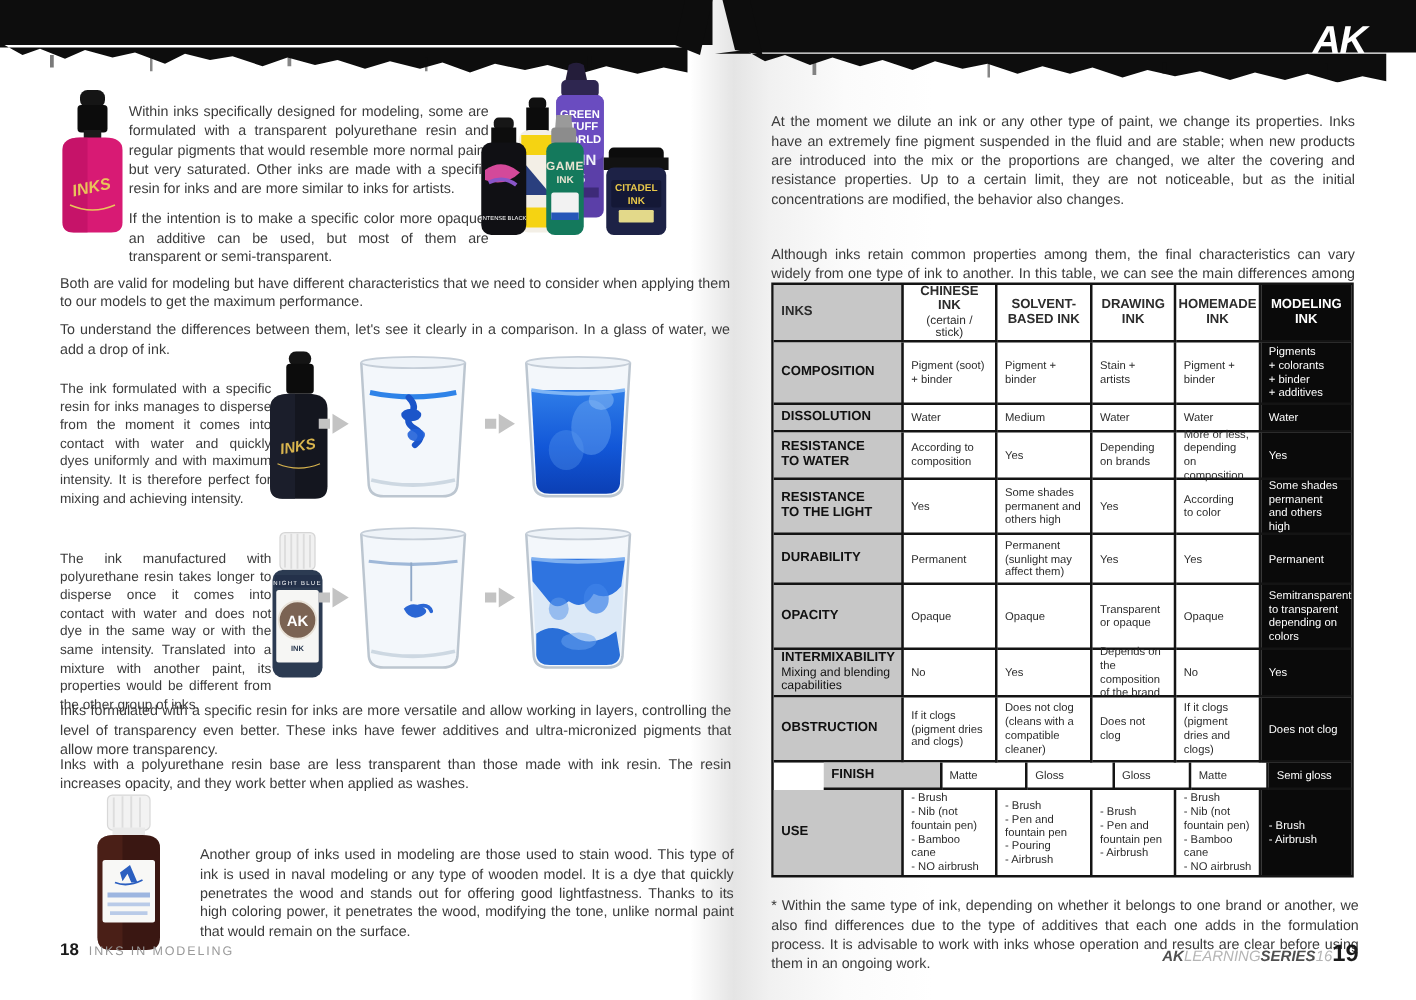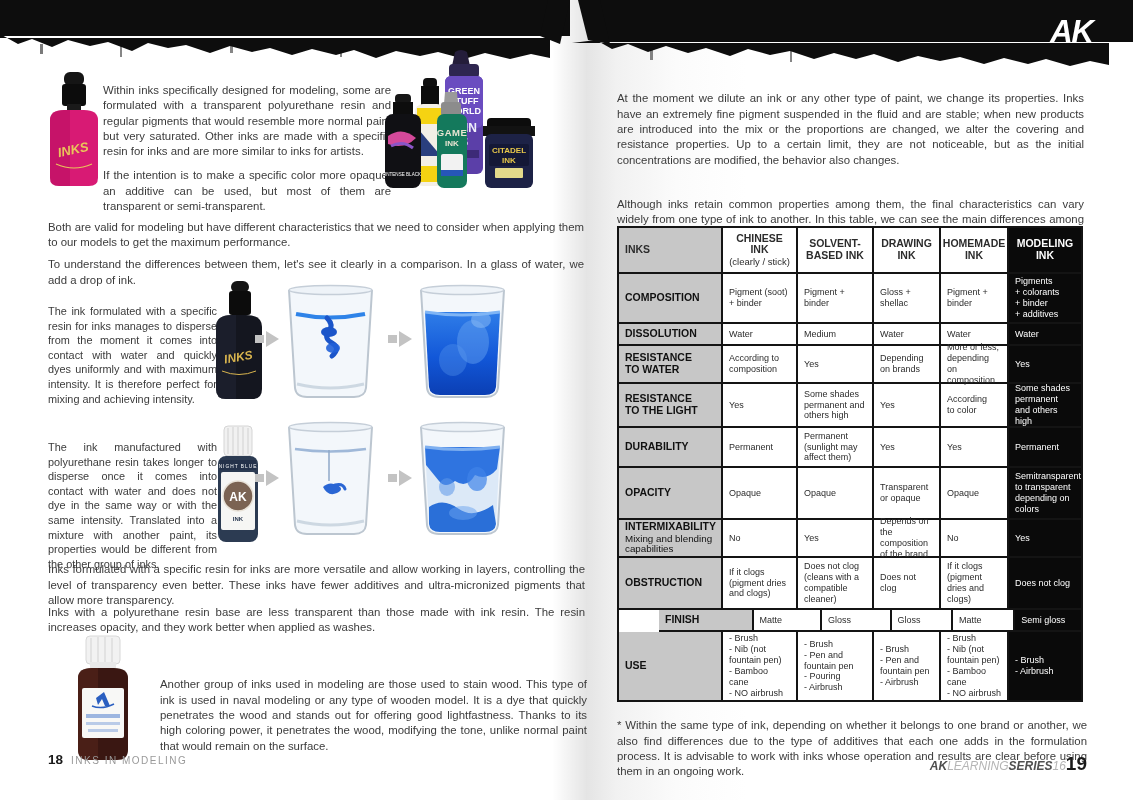--- a/index.html
+++ b/index.html
@@ -284,32 +284,32 @@
   </div>
 
   <p id="r-intro" class="abs para">At the moment we dilute an ink or any other type of paint, we change its properties. Inks have an extremely fine pigment suspended in the fluid and are stable; when new products are introduced into the mix or the proportions are changed, we alter the covering and resistance properties. Up to a certain limit, they are not noticeable, but as the initial concentrations are modified, the behavior also changes.</p>
 
 
   <p id="r-sub" class="abs para">Although inks retain common properties among them, the final characteristics can vary widely from one type of ink to another. In this table, we can see the main differences among them.</p>
 
   <div id="table-wrap" class="abs">
       <div class="t-row t-head">
         <div class="t-cell c0"><div class="ht">INKS</div></div>
-        <div class="t-cell c1"><div class="ht">CHINESE INK</div><div class="hs">(clearly / stick)</div></div>
+        <div class="t-cell c1"><div class="ht">CHINESE INK</div><div class="hs">(certain / stick)</div></div>
         <div class="t-cell c2"><div class="ht">SOLVENT-BASED INK</div></div>
         <div class="t-cell c3"><div class="ht">DRAWING INK</div></div>
         <div class="t-cell c4"><div class="ht">HOMEMADE INK</div></div>
         <div class="t-cell c5"><div class="ht">MODELING INK</div></div>
       </div>
       <div class="t-row" style="height: 50px;">
         <div class="t-cell c0"><div class="lt">COMPOSITION</div></div>
         <div class="t-cell c1">Pigment (soot)
 + binder</div>
         <div class="t-cell c2">Pigment + binder</div>
-        <div class="t-cell c3">Gloss + shellac</div>
+        <div class="t-cell c3">Stain + artists</div>
         <div class="t-cell c4">Pigment + binder</div>
         <div class="t-cell c5">Pigments
 + colorants
 + binder
 + additives</div>
       </div>
       <div class="t-row" style="height: 22px;">
         <div class="t-cell c0"><div class="lt">DISSOLUTION</div></div>
         <div class="t-cell c1">Water</div>
         <div class="t-cell c2">Medium</div>

